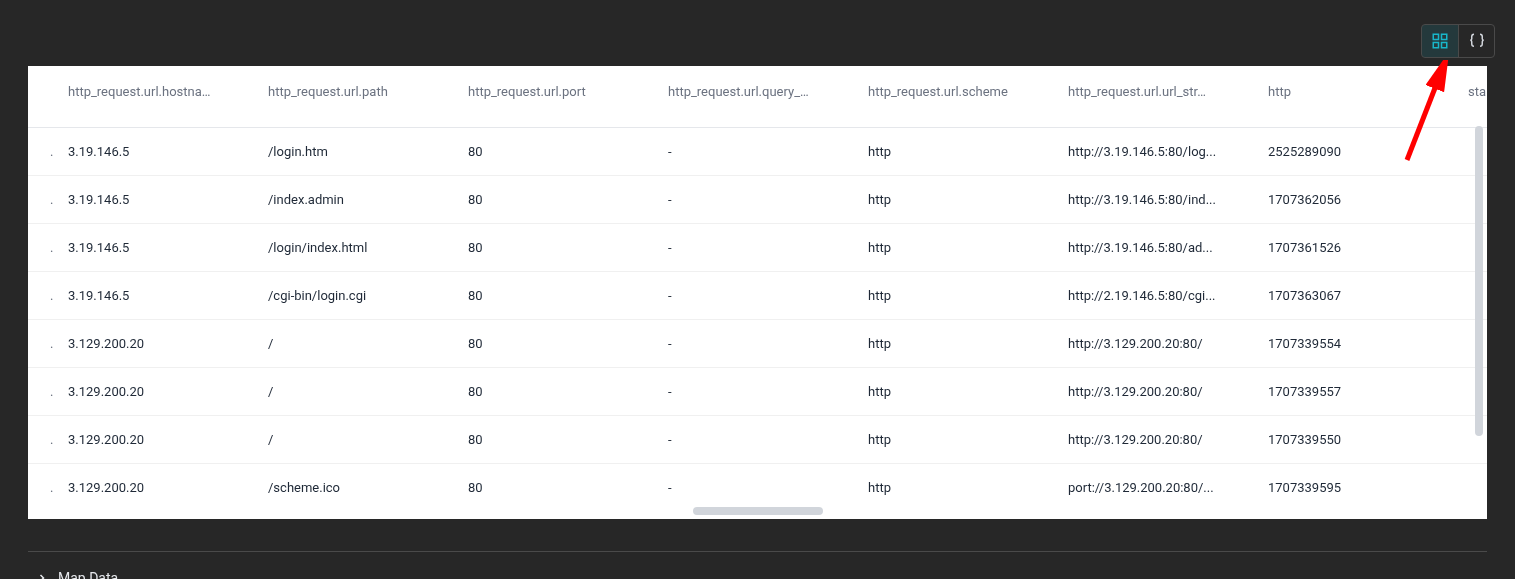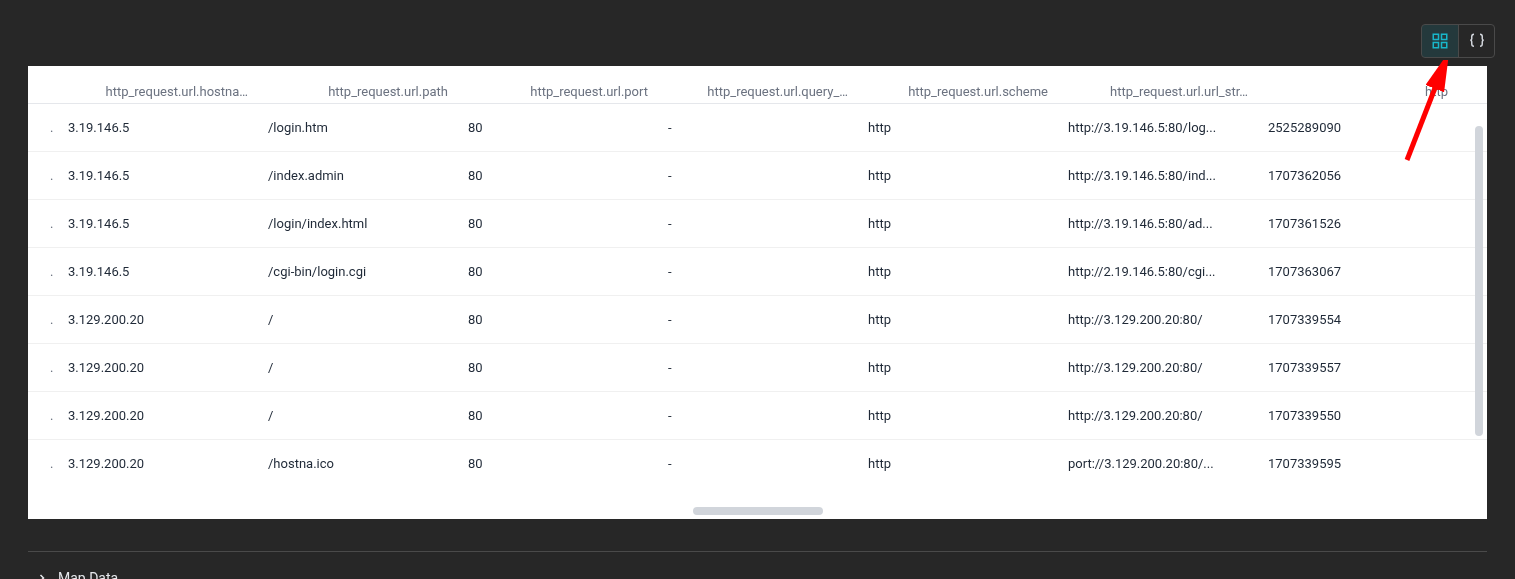--- a/index.html
+++ b/index.html
@@ -47,25 +47,25 @@
       overflow: hidden;
       height: 100%;
       position: relative;
     }
     table {
       width: 100%;
       border-collapse: collapse;
       table-layout: fixed;
     }
     thead th {
-      text-align: right;
+      text-align: left;
       font-size: 13px;
       font-weight: 400;
       color: #6b7280;
-      padding: 18px 10px 4px 10px;
+      padding: 18px 10px 28px 10px;
       white-space: nowrap;
       overflow: hidden;
       text-overflow: ellipsis;
       border-bottom: 1px solid #e5e7eb;
     }
     tbody td {
       font-size: 13px;
       color: #1f2937;
       padding: 16px 10px;
       border-bottom: 1px solid #f0f0f0;
@@ -253,21 +253,21 @@
             <td>80</td>
             <td>-</td>
             <td>http</td>
             <td>http://3.129.200.20:80/</td>
             <td>1707339550</td>
             <td></td>
           </tr>
           <tr>
             <td class="col-dot">.</td>
             <td>3.129.200.20</td>
-            <td>/hostna.ico</td>
+            <td>/scheme.ico</td>
             <td>80</td>
             <td>-</td>
             <td>http</td>
             <td>port://3.129.200.20:80/...</td>
             <td>1707339595</td>
             <td></td>
           </tr>
         </tbody>
     </table>
   </div>

